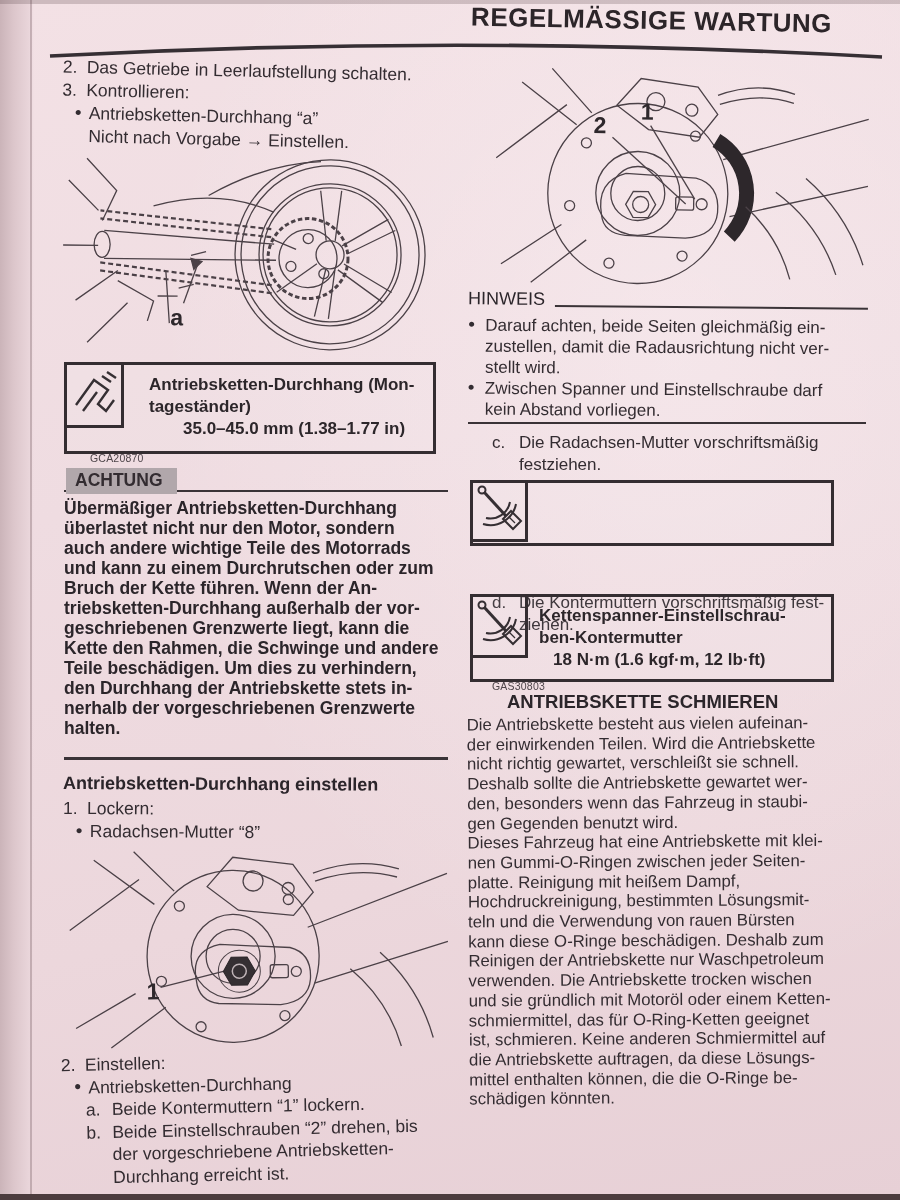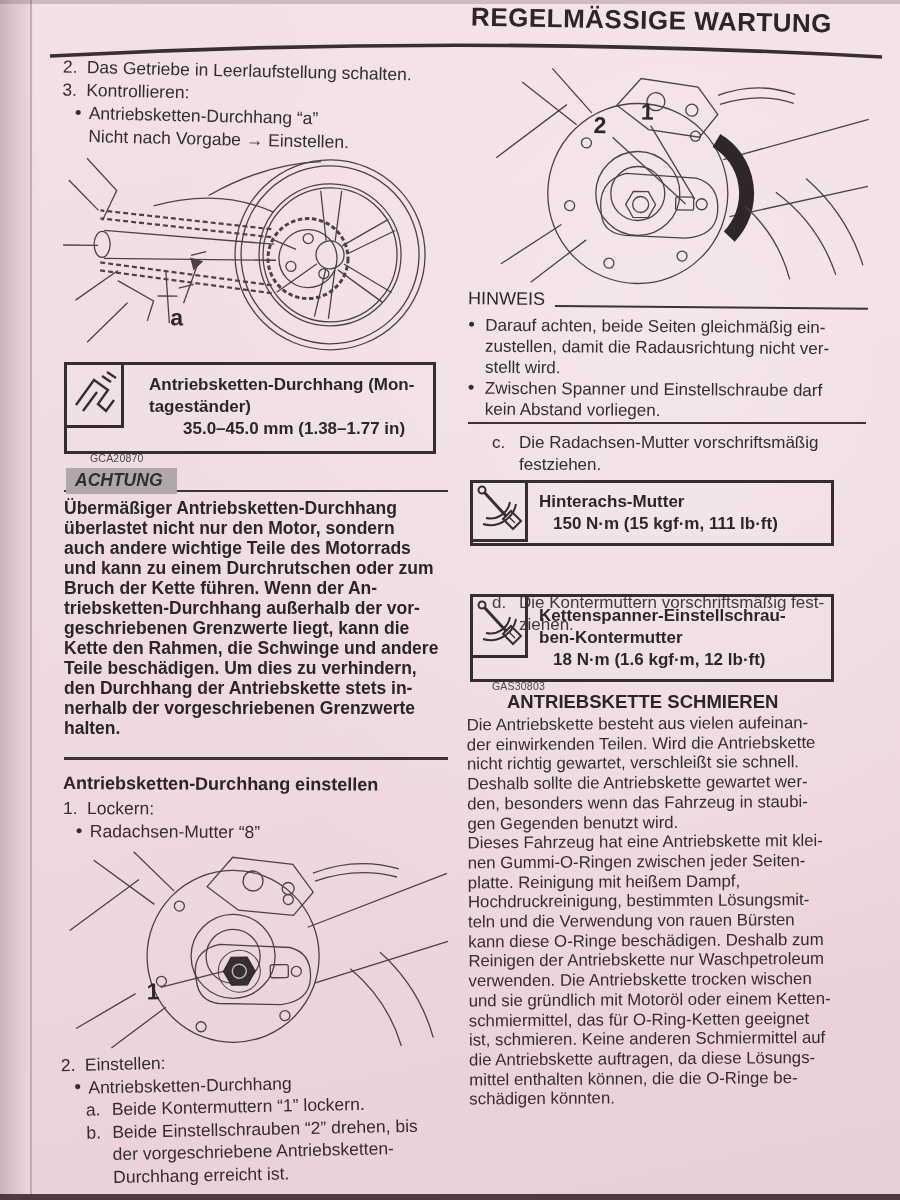--- a/index.html
+++ b/index.html
@@ -32,21 +32,21 @@
 
   
   .specbox{border:3px solid #342d31;background:rgba(255,255,255,.06);}
   .iconcell{position:absolute;left:0;top:0;border-right:3px solid #342d31;border-bottom:3px solid #342d31;background:rgba(255,255,255,.04);}
   .boxtext{font-weight:bold;color:#2c262a;}
 
   .codetag{font-size:10.5px;color:#4e454a;letter-spacing:.2px;margin-left:24px;}
   .achtung-row{height:28px;}
   .achtung-rule{position:absolute;left:0;bottom:2px;width:100%;height:2.5px;background:#3a3337;}
   .achtung-label{position:absolute;left:2px;bottom:0;background:#b1a7ab;color:#332c31;
-    font-style:italic;font-weight:bold;font-size:17.5px;padding:2px 14px 3px 9px;}
+    font-weight:bold;font-size:17.5px;padding:2px 14px 3px 9px;}
   .bold-par{font-weight:bold;color:#2b252a;font-size:17.5px;line-height:20px;}
   .hrule{height:2.5px;background:#3a3337;}
 
   .sec-h{font-weight:bold;font-size:18px;color:#2b252a;}
   .hinweis-row{display:flex;align-items:flex-end;}
   .hinweis-label{font-weight:normal;font-size:18px;color:#2b252a;white-space:nowrap;padding-right:10px;}
   .hinweis-line{flex:1;height:2.2px;background:#3a3337;margin-bottom:3px;}
 
   .par-r{font-size:16.8px;line-height:19.7px;}
   svg text{font-family:"Liberation Sans",sans-serif;}
@@ -306,24 +306,20 @@
       <svg width="52" height="56" viewBox="0 0 52 56">
         <g stroke="#352f33" fill="none" stroke-width="2">
           <circle cx="9" cy="7" r="3.5"></circle>
           <line x1="11" y1="9" x2="33" y2="33" stroke-width="3"></line>
           <path d="M13,35 A20,20 0 0 0 37,19"></path>
           <path d="M10,41 A26,26 0 0 0 43,21"></path>
           <path d="M30,36 L38,28 L48,38 L40,46 Z"></path>
           <line x1="36" y1="34" x2="42" y2="40" stroke-width="1.2"></line>
         </g>
       </svg>
-    </div>
-    <div class="boxtext" style="position:absolute;left:66px;top:8px;width:282px;font-size:17px;line-height:22px;">
-      <div class="lines">Hinterachs-Mutter</div>
-      <div style="padding-left:14px;">150 N·m (15 kgf·m, 111 lb·ft)</div>
     </div>
   </div>
 
   <div class="blk row" style="left:492px;top:548px;width:370px;font-size:17px;line-height:22px;padding-left:27px;">
     <span class="num">d.</span>
     <span class="lines" style="display:inline-block;">Die Kontermuttern vorschriftsmäßig fest-
 ziehen.</span>
   </div>
 
   <div class="blk specbox" style="left:470px;top:594px;width:358px;height:82px;">

